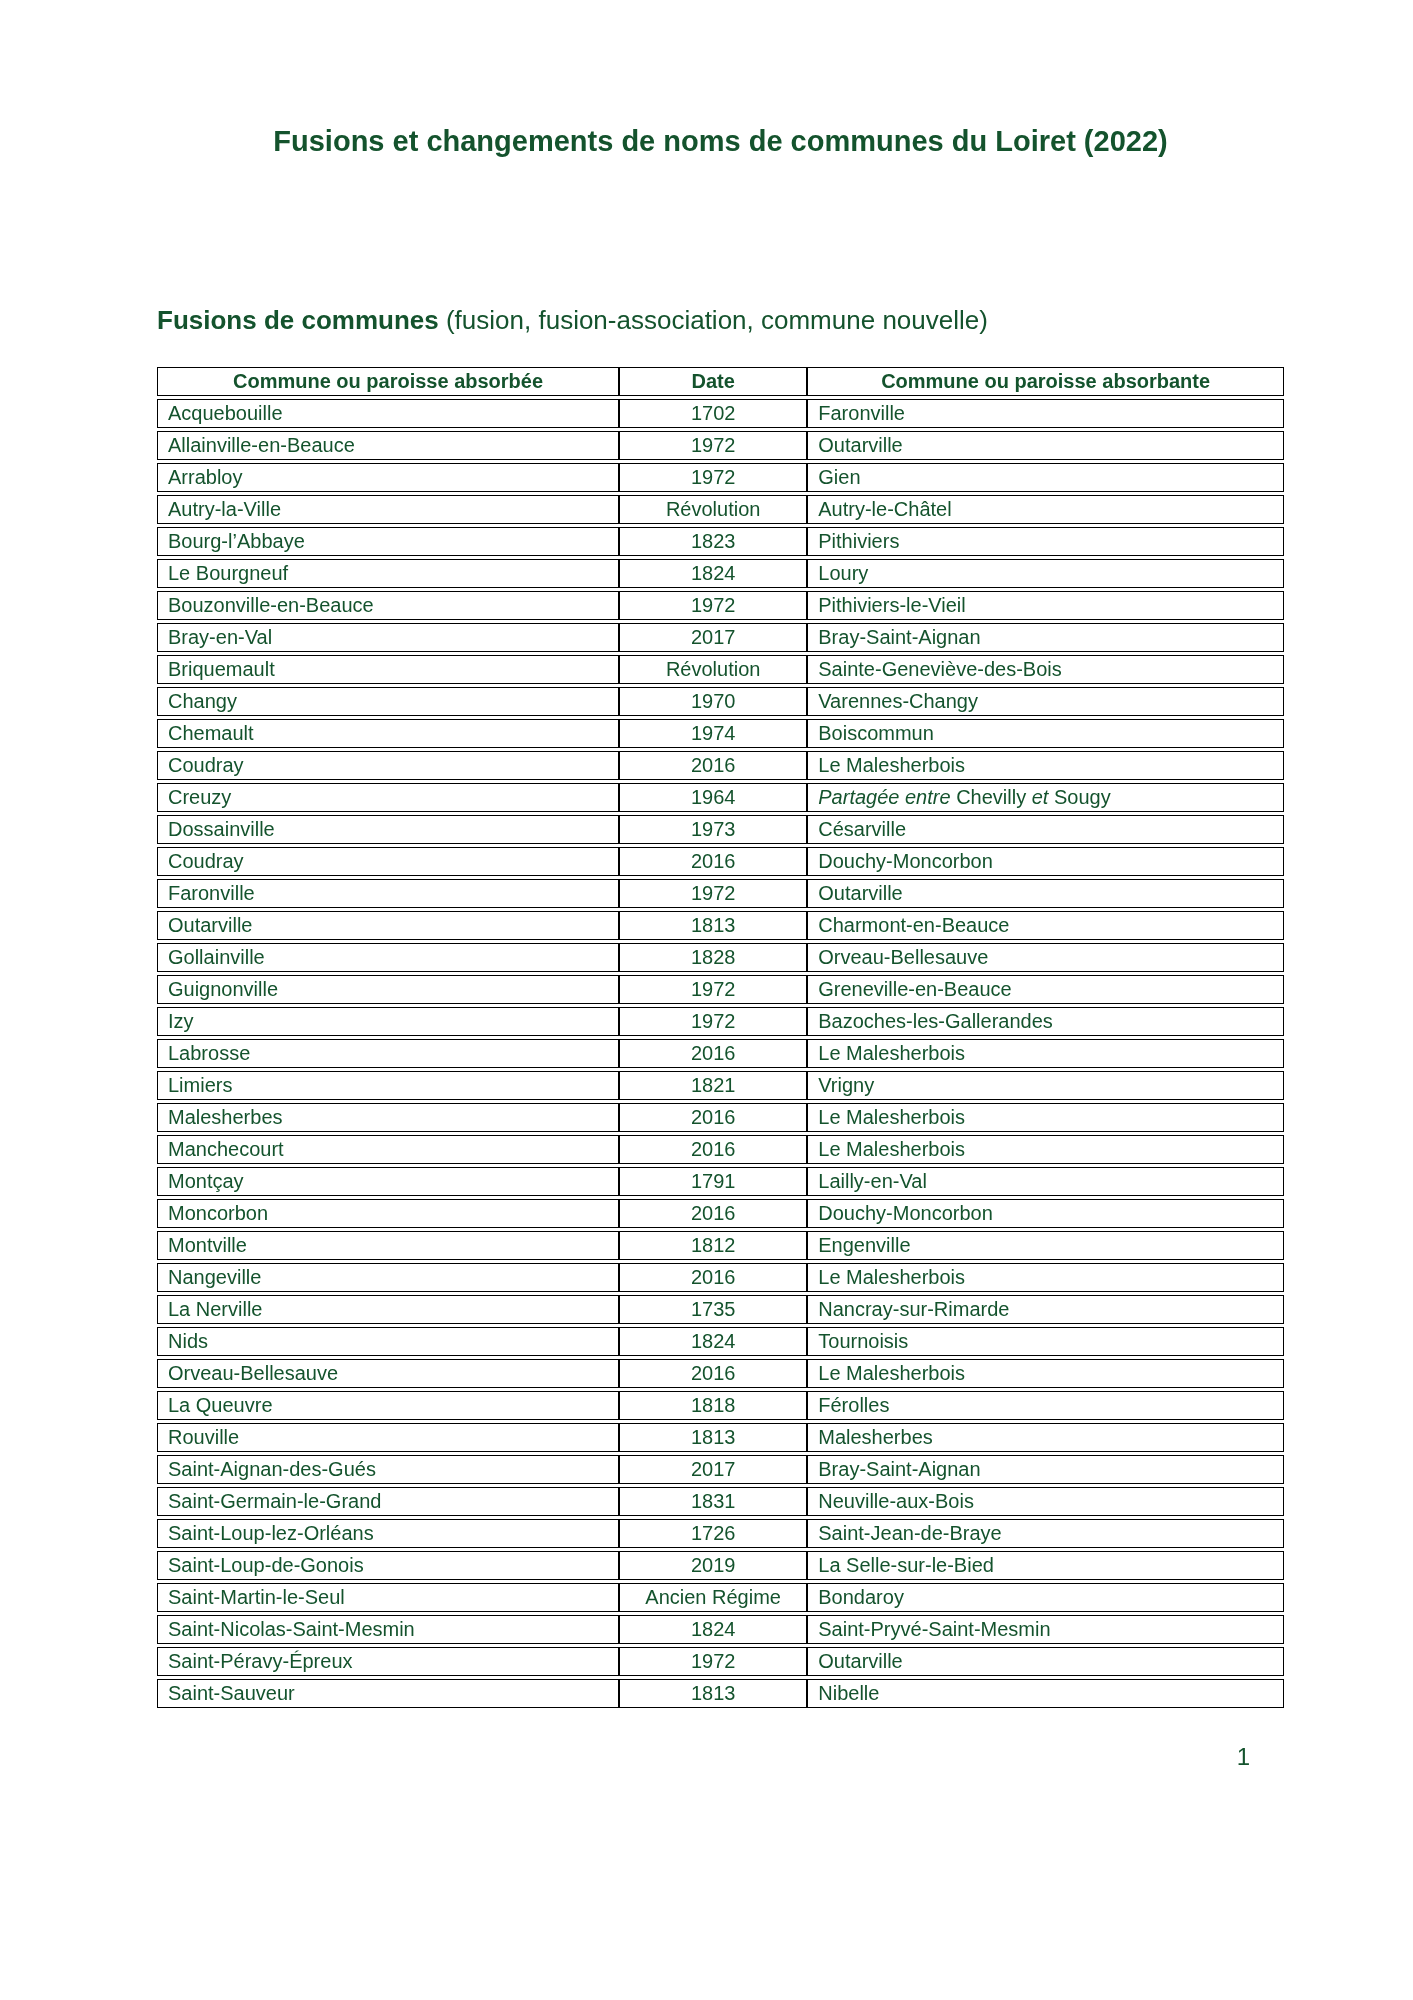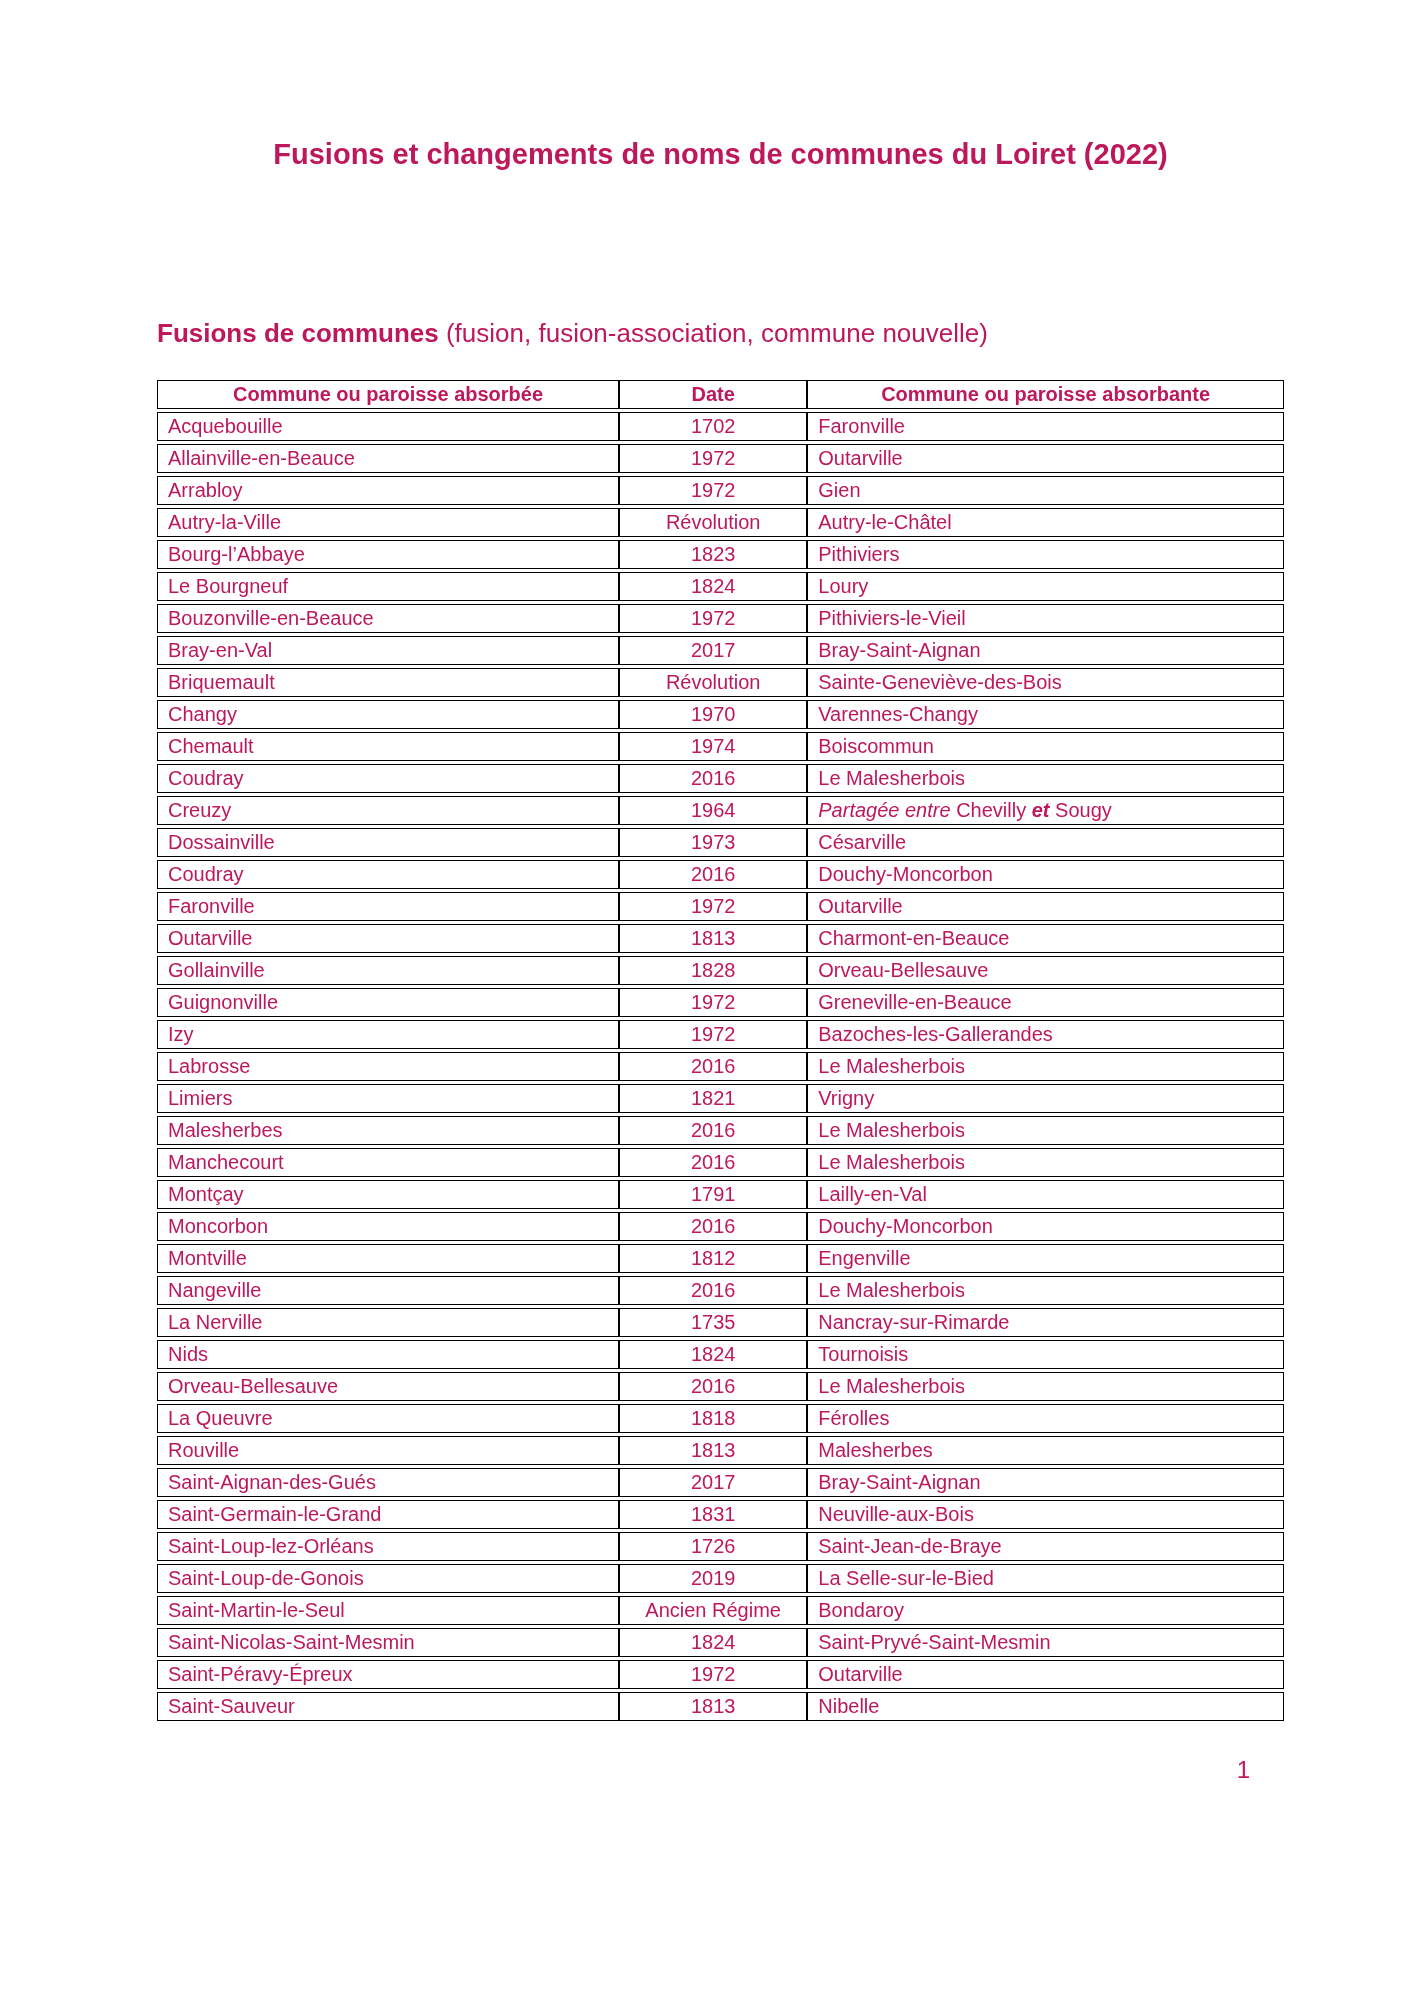--- a/index.html
+++ b/index.html
@@ -5,24 +5,24 @@
   html, body {
     margin: 0;
     padding: 0;
     background: #ffffff;
   }
   .page {
     position: relative;
     width: 1413px;
     height: 2000px;
     background: #ffffff;
-    color: #be185d;
+    color: #14532d;
     font-family: "Liberation Sans", sans-serif;
     box-sizing: border-box;
-    padding: 13px 129px 0 157px;
+    padding: 0 129px 0 157px;
     overflow: hidden;
   }
   .doc-title {
     margin: 124px 0 0 0;
     font-size: 29px;
     line-height: 1.2;
     font-weight: 700;
     text-align: center;
   }
   .section-heading {
@@ -145,21 +145,21 @@
           <td class="c-name">Boiscommun</td>
         </tr>
         <tr>
           <td class="c-name">Coudray</td>
           <td class="c-date">2016</td>
           <td class="c-name">Le Malesherbois</td>
         </tr>
         <tr>
           <td class="c-name">Creuzy</td>
           <td class="c-date">1964</td>
-          <td class="c-name"><span style="font-style: italic;">Partagée entre </span><span>Chevilly</span><span style="font-style: italic; font-weight: bold;"> et </span><span>Sougy</span></td>
+          <td class="c-name"><span style="font-style: italic;">Partagée entre </span><span>Chevilly</span><span style="font-style: italic;"> et </span><span>Sougy</span></td>
         </tr>
         <tr>
           <td class="c-name">Dossainville</td>
           <td class="c-date">1973</td>
           <td class="c-name">Césarville</td>
         </tr>
         <tr>
           <td class="c-name">Coudray</td>
           <td class="c-date">2016</td>
           <td class="c-name">Douchy-Moncorbon</td>

